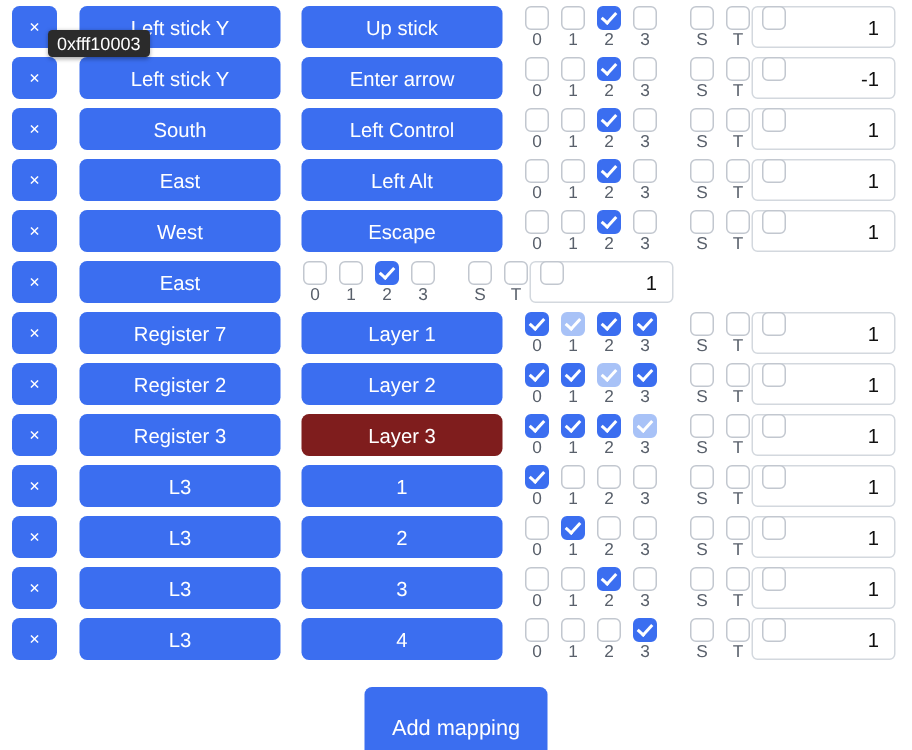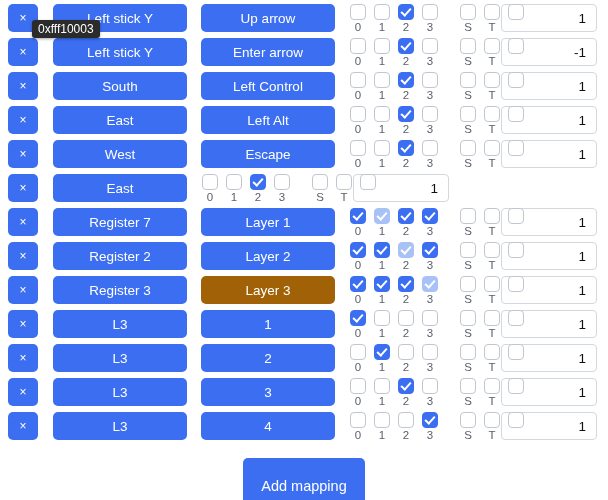--- a/index.html
+++ b/index.html
@@ -84,21 +84,21 @@
     padding: 0 4px;
     cursor: pointer;
     white-space: nowrap;
     overflow: hidden;
     text-overflow: ellipsis;
     display: flex;
     align-items: center;
     justify-content: center;
   }
   .btn-map.active {
-    background: #a16207;
+    background: #7f1d1d;
   }
 
   
   .col-checks {
     flex: 0 0 148px;
     width: 148px;
     display: flex;
     align-items: flex-start;
     padding-left: 4px;
   }
@@ -218,21 +218,21 @@
 
   <div class="rows" id="rows-container">
       <div class="row">
         <div class="col-remove">
           <button class="btn-remove">×</button>
         </div>
         <div class="col-source">
           <button class="btn-map">Left stick Y</button>
         </div>
         <div class="col-dest">
-          <button class="btn-map">Up arrow</button>
+          <button class="btn-map">Up stick</button>
         </div>
         <div class="col-checks">
           <div class="check-group">
             <div class="check-cell">
               <div class="cbox"></div>
               <div class="cb-label">0</div>
             </div>
             <div class="check-cell">
               <div class="cbox"></div>
               <div class="cb-label">1</div>

